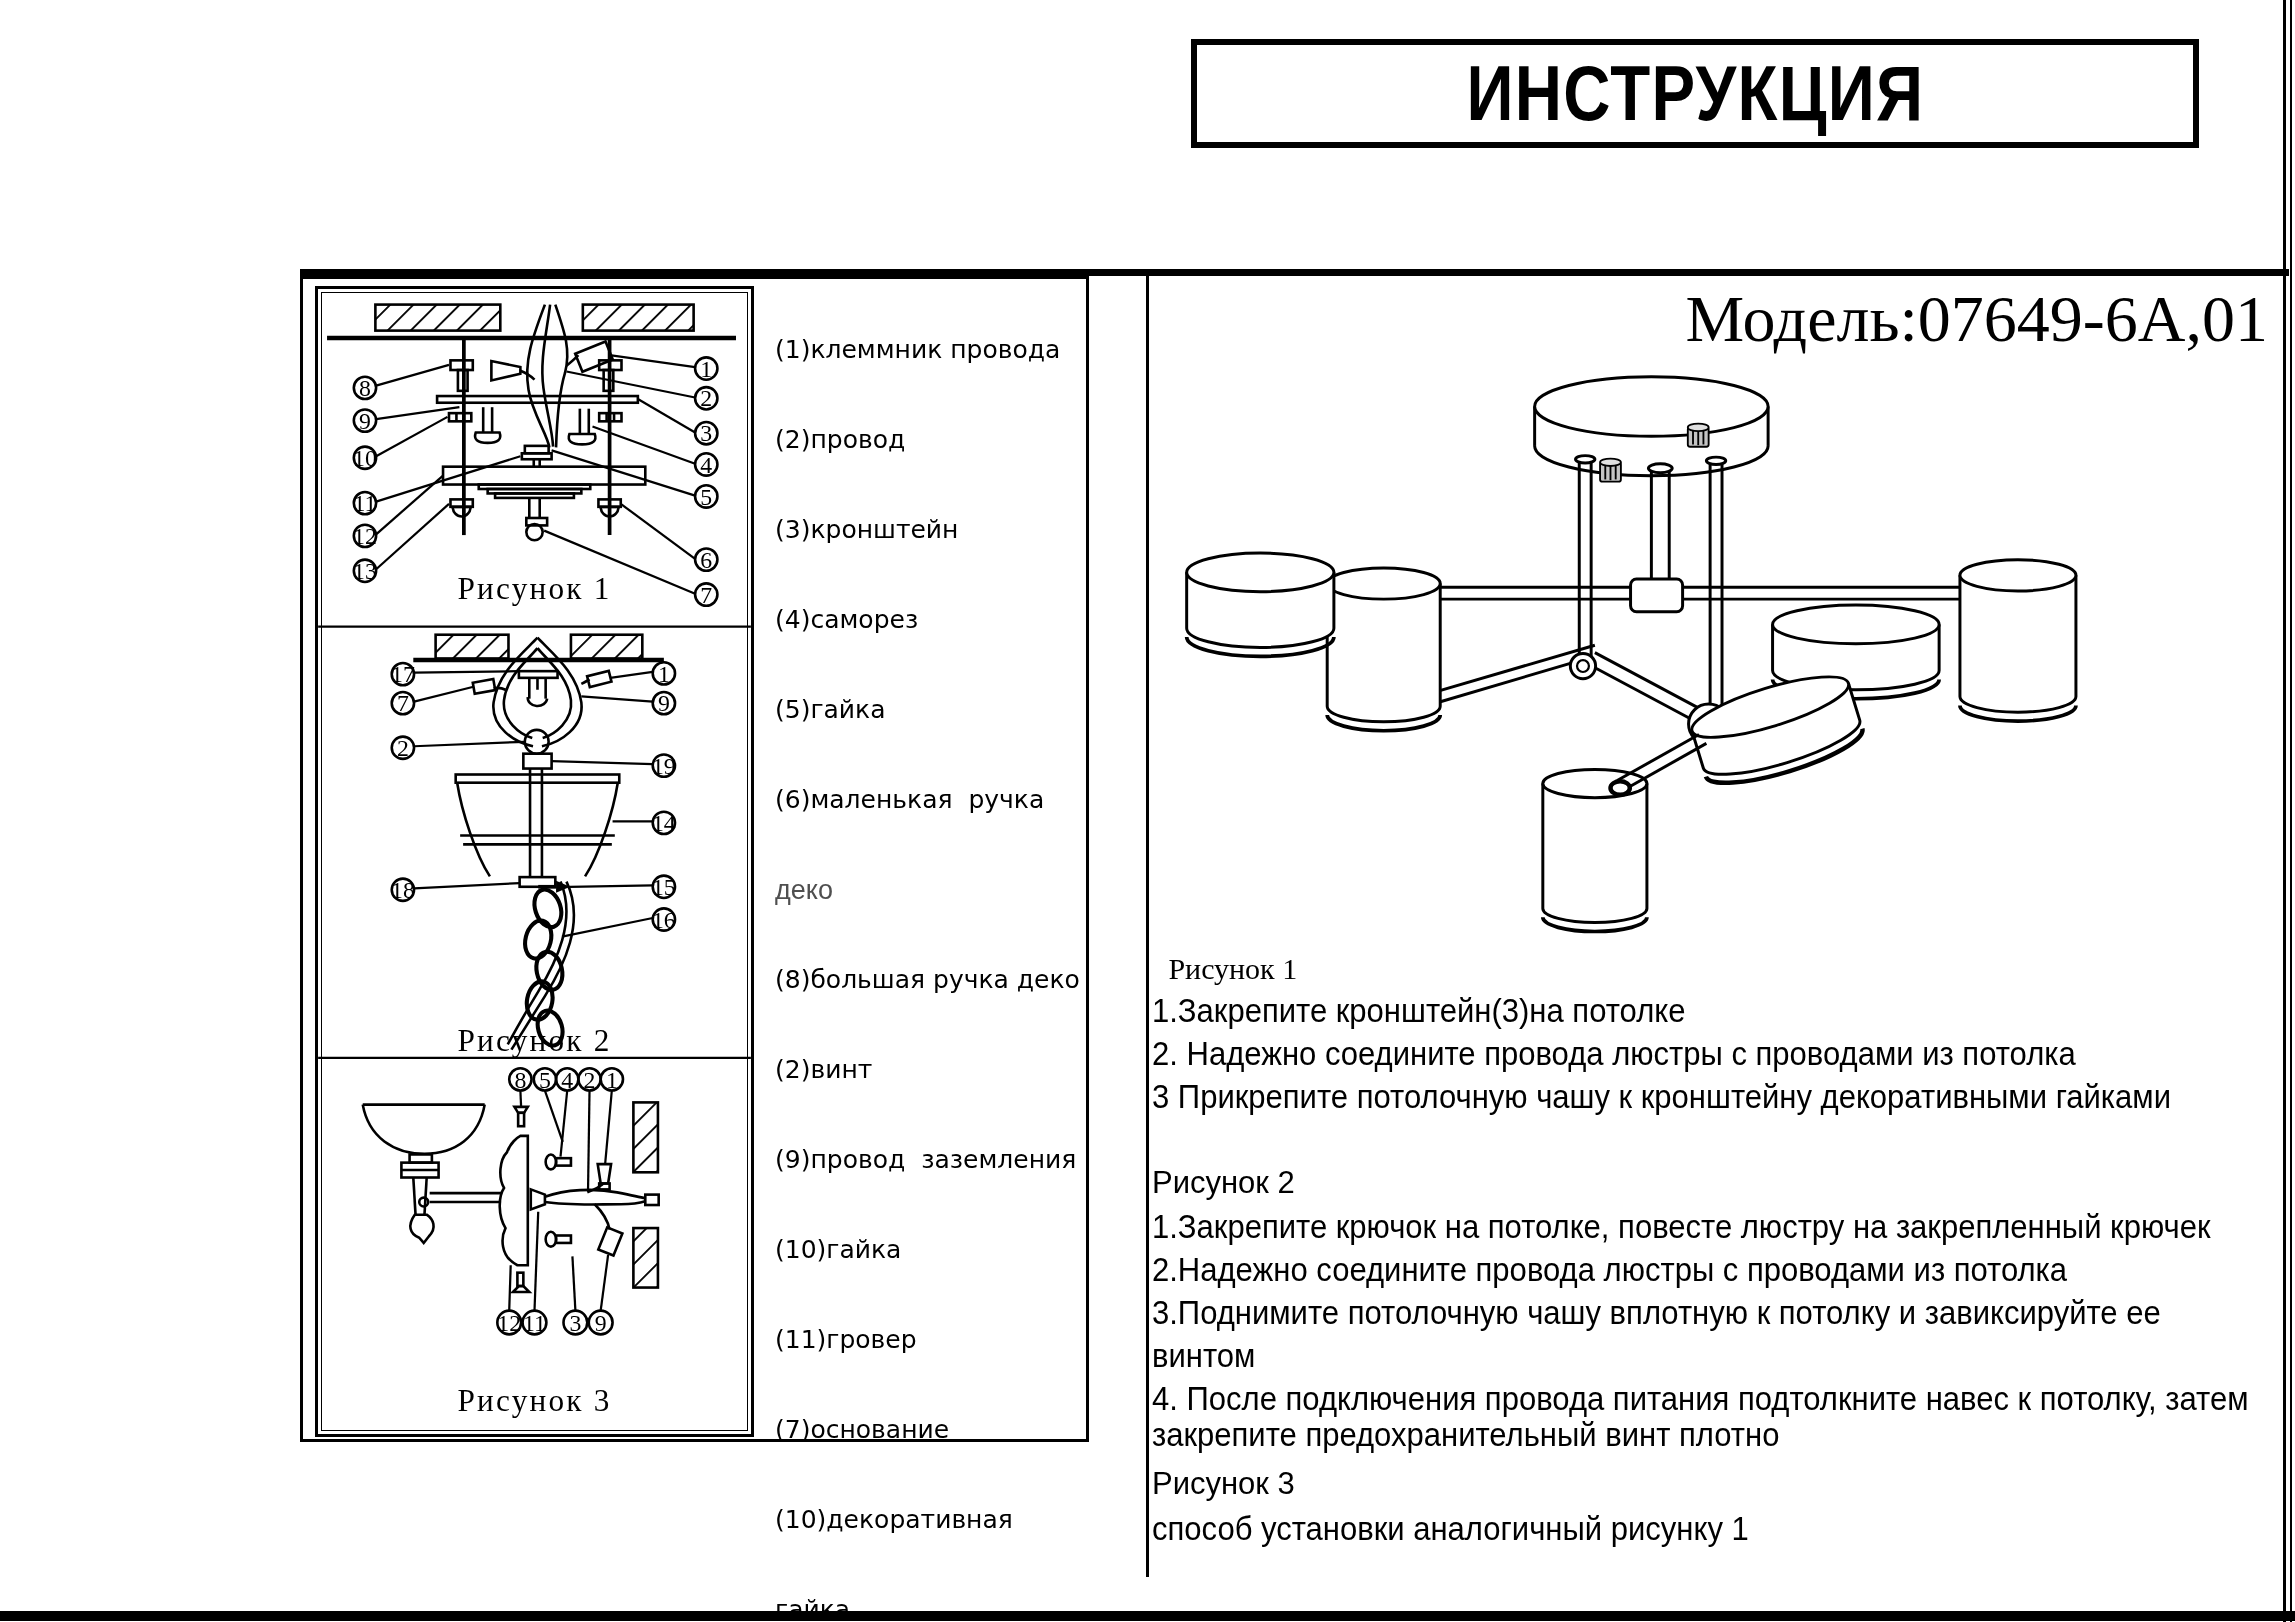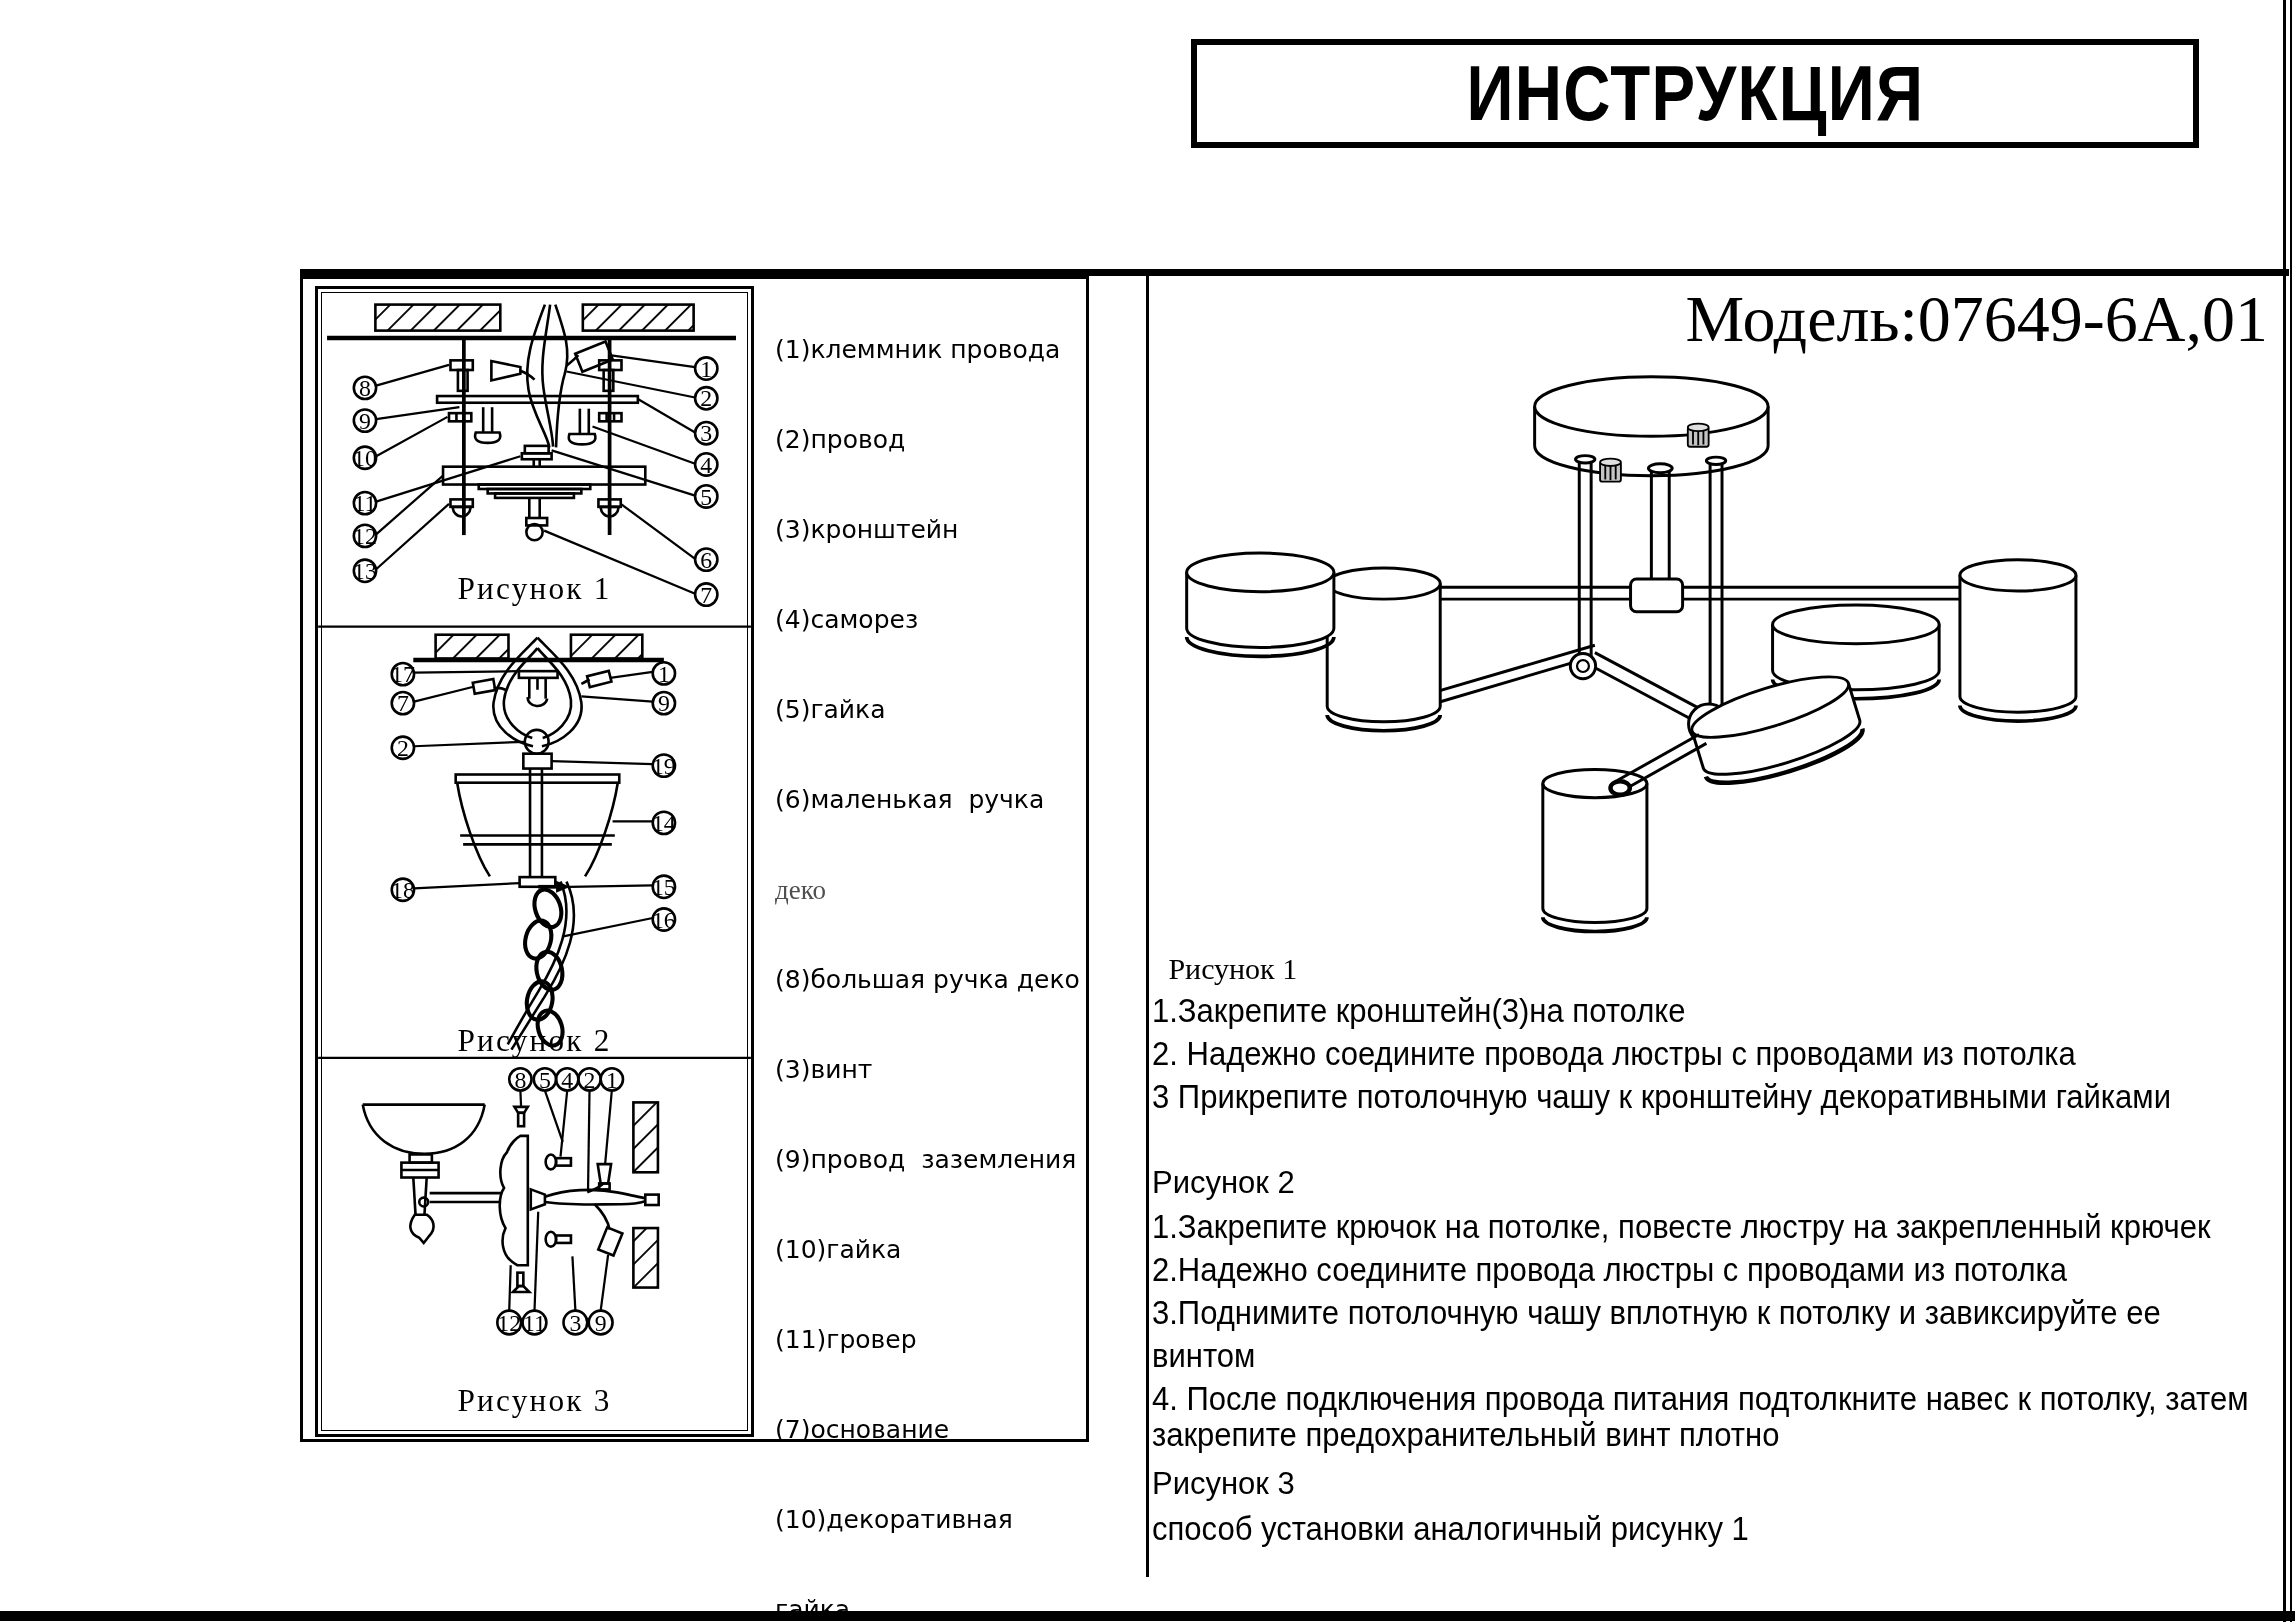--- a/index.html
+++ b/index.html
@@ -28,21 +28,21 @@
     left:1487px;top:281px;width:781px;text-align:right;
     font-family:"Liberation Serif", serif;font-size:66px;white-space:nowrap;
   }
   
   .panel-outer{left:300px;top:276px;width:789px;height:1166px;border:3.7px solid #000;box-sizing:border-box;}
   .panel-inner{left:315px;top:286px;width:439px;height:1151px;border:3px solid #000;box-sizing:border-box;}
   .panel-inner-2{position:absolute;left:3px;top:3px;right:3px;bottom:3px;border:1.5px solid #000;}
   
   .parts{left:775px;top:275px;width:349px;font-family:"DejaVu Sans", sans-serif;
          font-size:25px;line-height:30px;white-space:pre;}
-  .parts .serif-line{font-family:Liberation Serif, serif;font-size:27px;}
+  .parts .serif-line{font-family:Liberation Sans, sans-serif;font-size:27px;}
   .parts .gray{color:#4f4f4f;}
   
   .fig-svg{left:315px;top:286px;}
   .chand-svg{left:1148px;top:327px;}
   svg{display:block;}
   svg .ln{stroke:#000;fill:none;}
   svg text{font-family:"Liberation Serif", serif;}
   .callout-num{font-size:32px;text-anchor:middle;}
   .fig-caption{font-size:42px;letter-spacing:3px;text-anchor:middle;}
   
@@ -76,21 +76,21 @@
 
   <div class="abs parts">
     <div>(1)клеммник провода</div>
     <div>(2)провод</div>
     <div>(3)кронштейн</div>
     <div>(4)саморез</div>
     <div>(5)гайка</div>
     <div>(6)маленькая  ручка</div>
     <div class="serif-line gray">деко</div>
     <div>(8)большая ручка деко</div>
-    <div>(3)винт</div>
+    <div>(2)винт</div>
     <div>(9)провод  заземления</div>
     <div>(10)гайка</div>
     <div>(11)гровер</div>
     <div>(7)основание</div>
     <div>(10)декоративная</div>
     <div>гайка</div>
     
     
     
     

